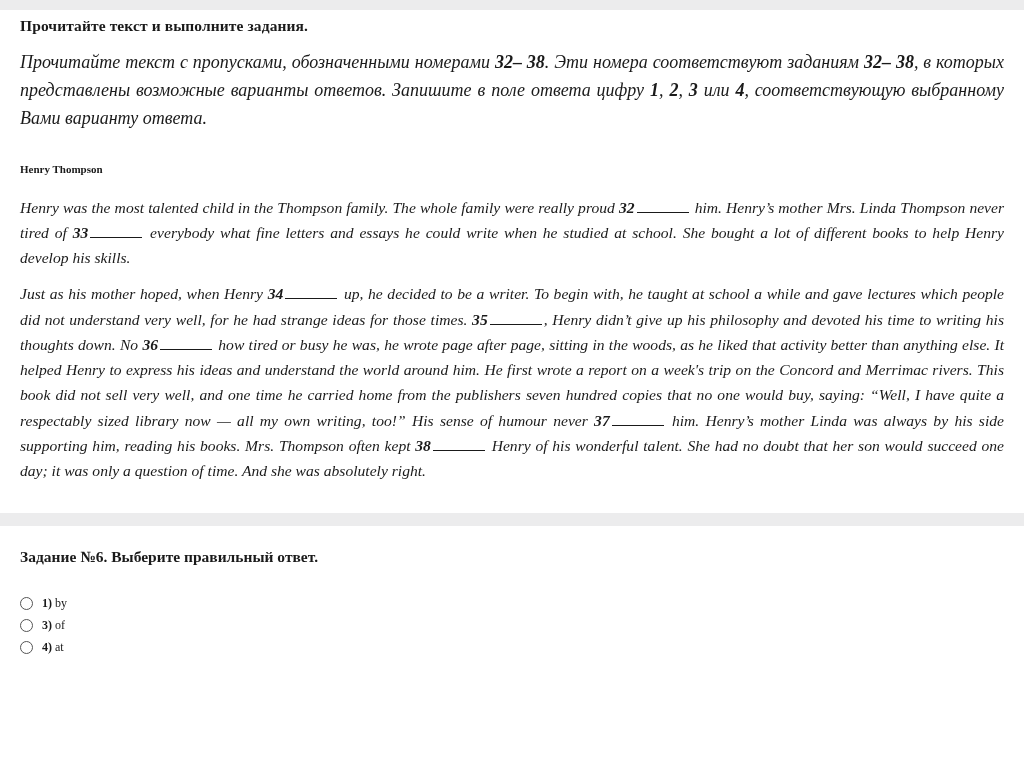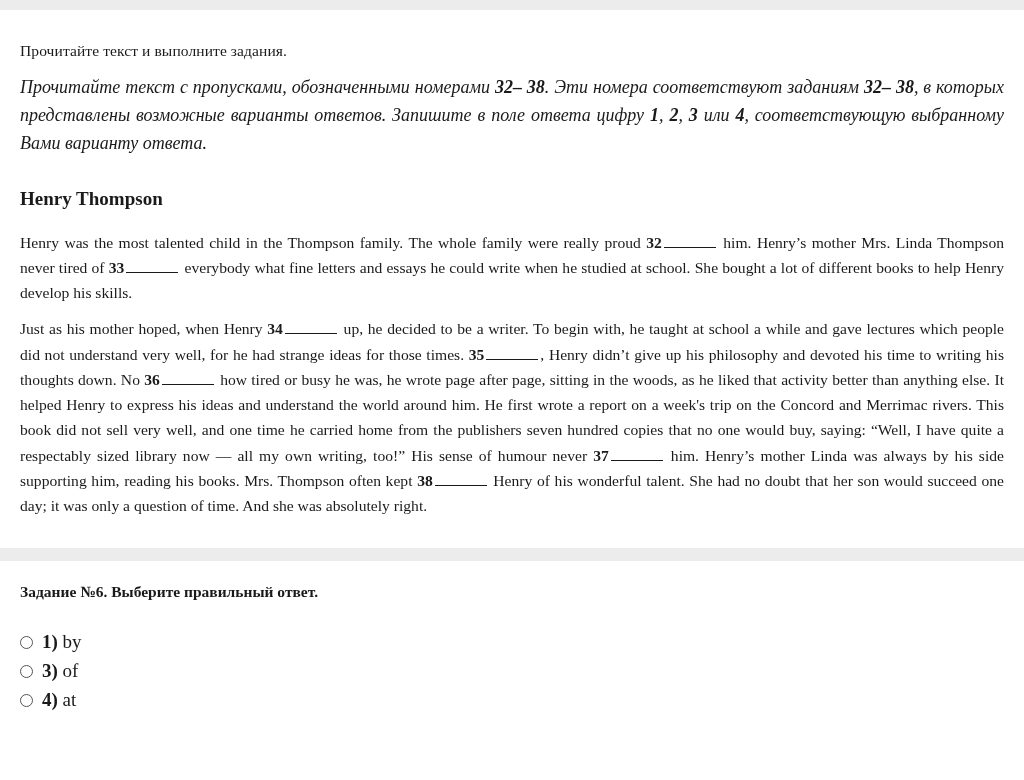--- a/index.html
+++ b/index.html
@@ -16,47 +16,48 @@
   }
   .top-strip {
     height: 10px;
     background: #ececed;
     width: 100%;
   }
   .section {
     padding: 0 20px;
   }
   .task-heading {
-    font-weight: normal;
+    font-weight: bold;
     font-size: 15.5px;
-    margin-top: 32px;
+    margin-top: 7px;
     margin-bottom: 14px;
     letter-spacing: 0.1px;
   }
   .instructions {
     font-style: italic;
     font-size: 18px;
     line-height: 1.55;
     text-align: justify;
     margin-bottom: 22px;
   }
   .instructions b {
     font-weight: bold;
     font-style: italic;
   }
   .text-title {
     font-weight: bold;
-    font-size: 19px;
+    font-size: 11px;
     margin-top: 30px;
     margin-bottom: 20px;
   }
   .passage {
     font-size: 15.6px;
     line-height: 1.62;
     text-align: justify;
+    font-style: italic;
   }
   .passage p {
     margin: 0;
   }
   .passage p + p {
     margin-top: 11px;
   }
   .gapnum {
     font-weight: bold;
   }
@@ -92,21 +93,21 @@
     width: 13px;
     height: 13px;
     border: 1.4px solid #555;
     border-radius: 50%;
     background: #fff;
     margin-right: 9px;
     flex: none;
     box-sizing: border-box;
   }
   .option-label {
-    font-size: 19px;
+    font-size: 12px;
   }
   .option-label .opt-num {
     font-weight: bold;
   }
 </style>
 </head>
 <body>
 
 <div class="top-strip"></div>
 

